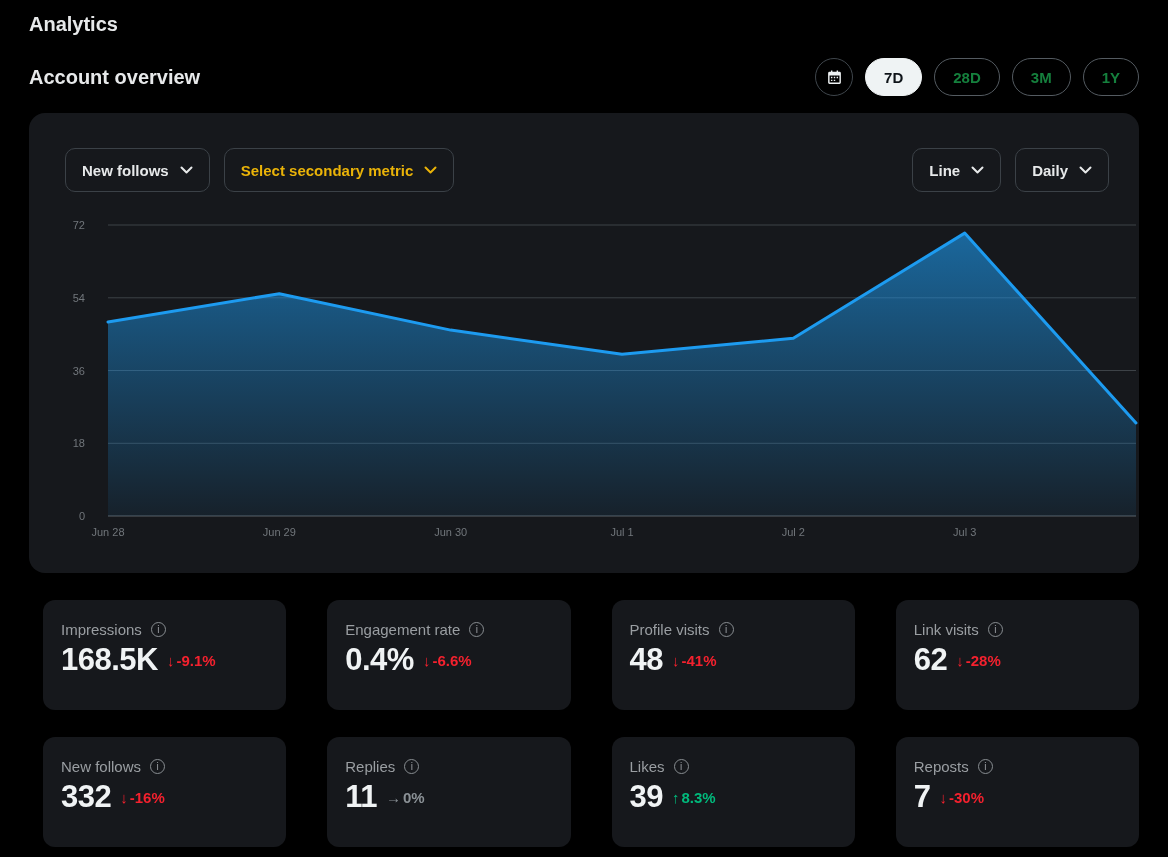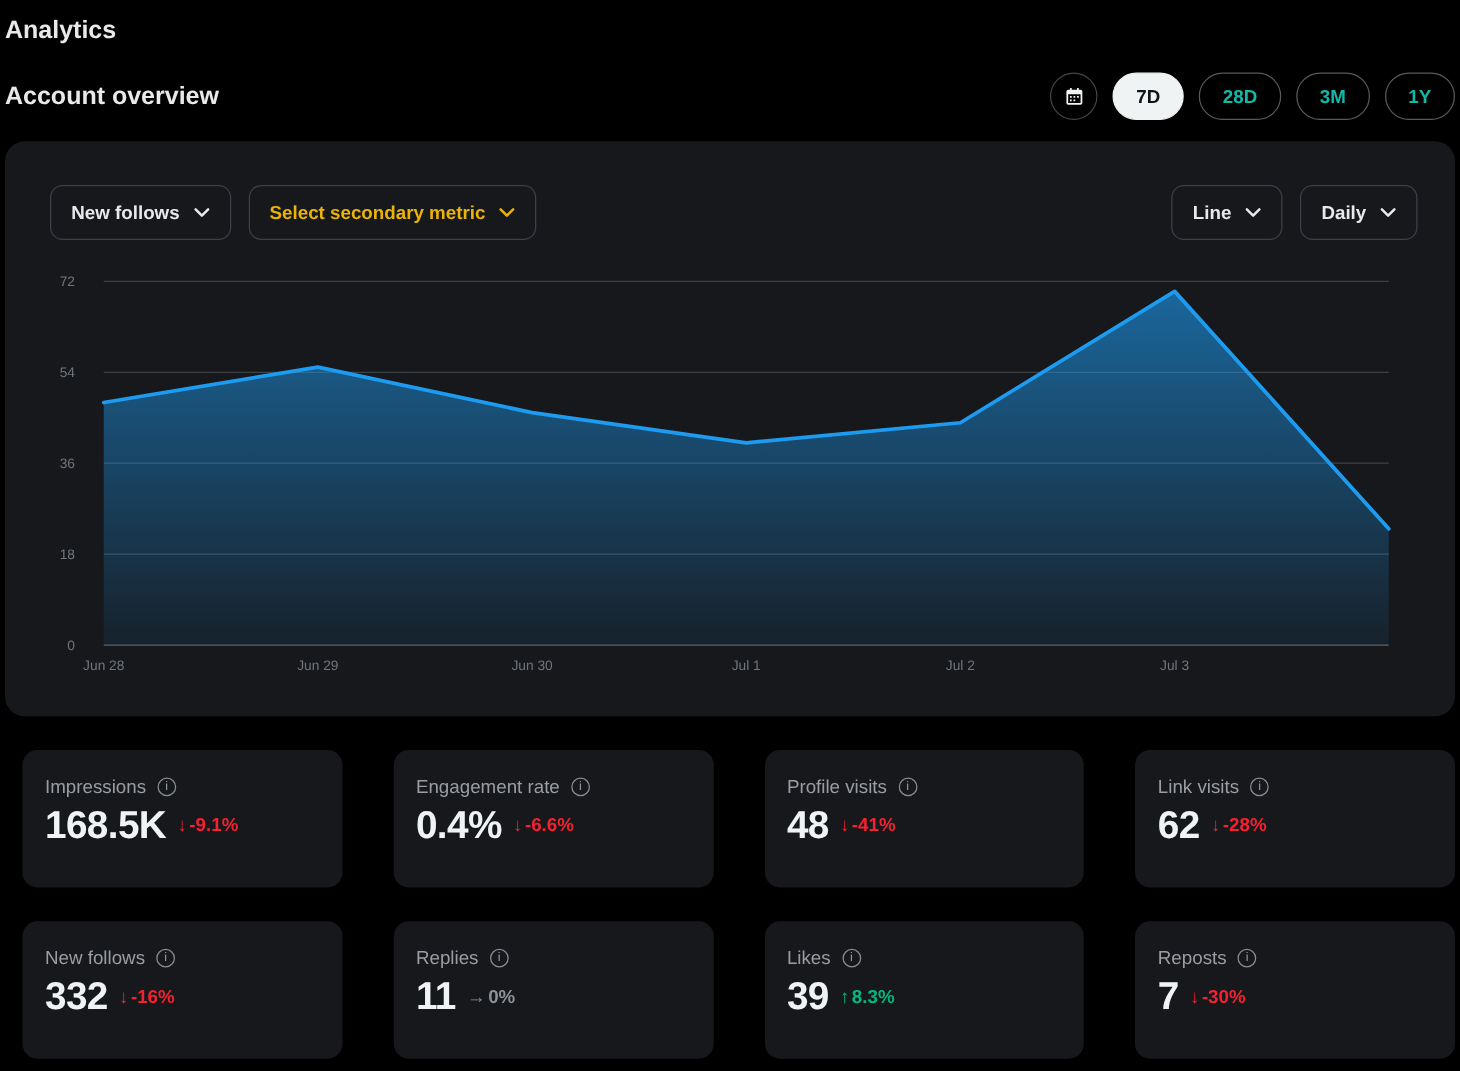--- a/index.html
+++ b/index.html
@@ -2,35 +2,35 @@
 <html><head>
 <meta charset="utf-8">
 <style>
   * { box-sizing: border-box; }
   html, body { margin: 0; padding: 0; }
   body {
     width: 1168px; height: 857px; overflow: hidden;
     background: #000000; color: #e7e9ea;
     font-family: "Liberation Sans", sans-serif;
   }
-  .page { padding: 0 4px; }
+  .page { padding: 0 29px; }
 
   
   .page-title { padding-top: 13px; font-size: 20px; font-weight: 700; color: #e7e9ea; }
   .subheader { margin-top: 22px; display: flex; align-items: center; justify-content: space-between; height: 38px; }
   .page-subtitle { font-size: 20px; font-weight: 700; color: #e7e9ea; }
   .range-controls { display: flex; align-items: center; gap: 12px; }
   .icon-btn {
     width: 38px; height: 38px; border-radius: 50%;
     border: 1px solid #3f464c; background: transparent; color: #eff3f4;
     display: flex; align-items: center; justify-content: center; cursor: pointer; padding: 0;
   }
   .pill {
     height: 38px; padding: 0 18px; border-radius: 19px;
-    border: 1px solid #545b61; background: transparent; color: #14b8a6;
+    border: 1px solid #545b61; background: transparent; color: #15803d;
     font-family: inherit; font-size: 15px; font-weight: 700;
     display: flex; align-items: center; cursor: pointer;
   }
   .pill.selected { background: #eff3f4; color: #0f1419; border-color: #eff3f4; }
 
   
   .chart-card {
     margin-top: 17px; height: 460px; background: #16181c; border-radius: 16px;
     padding-top: 35px;
   }

